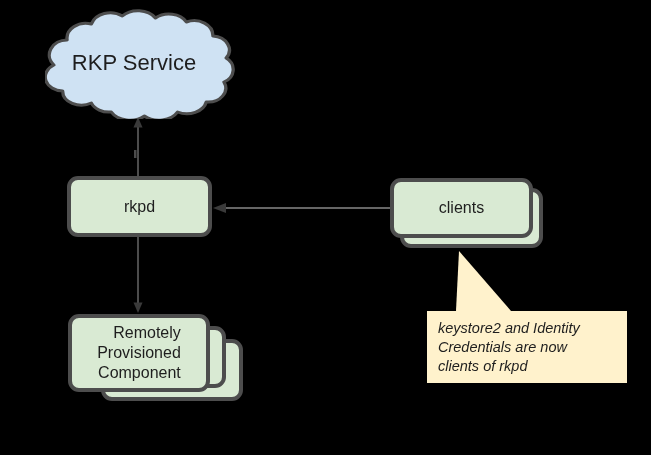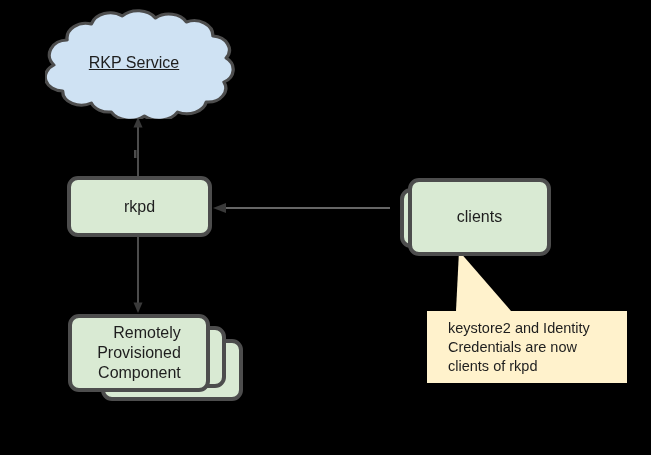--- a/index.html
+++ b/index.html
@@ -26,32 +26,33 @@
     line-height: 20px;
     color: #1e1e1e;
   }
   .stack-layer { z-index: 1; }
   .stack-front { z-index: 3; }
   .cloud-wrap { position: absolute; left: 45px; top: 7px; width: 190px; height: 112px; z-index: 3; }
   .cloud-wrap svg { position: absolute; left: 0; top: 0; width: 190px; height: 112px; }
   .cloud-label {
     position: absolute; left: 0; top: 0; width: 178px; height: 112px;
     display: flex; align-items: center; justify-content: center;
-    font-size: 16px; color: #1e1e1e; z-index: 4; text-decoration: underline;
+    font-size: 22px; color: #1e1e1e; z-index: 4;
   }
   .pre { white-space: pre-line; }
   #callout-body {
     position: absolute; left: 427px; top: 311px; width: 200px; height: 72px;
     box-sizing: border-box;
     background: #fff2cc;
-    padding: 8px 10px 0 21px;
+    padding: 8px 10px 0 11px;
     font-size: 14.5px; line-height: 19px;
     color: #1e1e1e;
     white-space: pre-line;
     z-index: 2;
+    font-style: italic;
   }
   .connector-layer { z-index: 2; }
 </style>
 </head>
 <body>
 
 <div id="canvas" style="background-color: rgb(0, 0, 0); color: rgb(30, 30, 30);">
 
   <svg class="layer connector-layer" viewBox="0 0 651 455">
 
@@ -88,21 +89,21 @@
                a 17 14 0 0 1 -18 -9 z" stroke-width="3" stroke-linejoin="round" style="fill: rgb(207, 226, 243); stroke: rgb(77, 77, 77);"></path>
     </svg>
     <div class="cloud-label">RKP Service</div>
   </div>
 
   <div class="node-box stack-front" style="left: 67px; top: 176px; width: 145px; height: 61px; background-color: rgb(217, 234, 211); border-color: rgb(77, 77, 77);">
     <span>rkpd</span>
   </div>
 
   <div class="node-box stack-layer" style="left: 400px; top: 188px; width: 143px; height: 60px; background-color: rgb(217, 234, 211); border-color: rgb(77, 77, 77);"></div>
-  <div class="node-box stack-front" style="left: 390px; top: 178px; width: 143px; height: 78px; background-color: rgb(217, 234, 211); border-color: rgb(77, 77, 77); margin-left: 18px;">
+  <div class="node-box stack-front" style="left: 390px; top: 178px; width: 143px; height: 60px; background-color: rgb(217, 234, 211); border-color: rgb(77, 77, 77);">
     <span>clients</span>
   </div>
 
   <div class="node-box stack-layer" style="left: 101px; top: 339px; width: 142px; height: 62px; background-color: rgb(217, 234, 211); border-color: rgb(77, 77, 77);"></div>
   <div class="node-box stack-layer" style="left: 84px; top: 326px; width: 142px; height: 62px; z-index: 2; background-color: rgb(217, 234, 211); border-color: rgb(77, 77, 77);"></div>
   <div class="node-box stack-front pre" style="left: 68px; top: 314px; width: 142px; height: 78px; background-color: rgb(217, 234, 211); border-color: rgb(77, 77, 77);">
     <span class="pre">Remotely
 Provisioned
 Component</span>
   </div>

